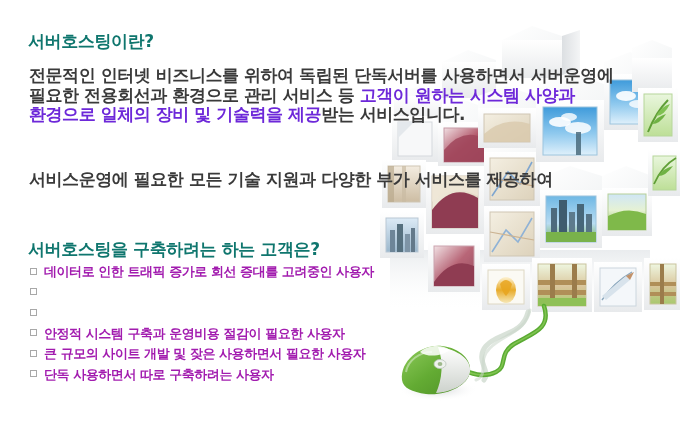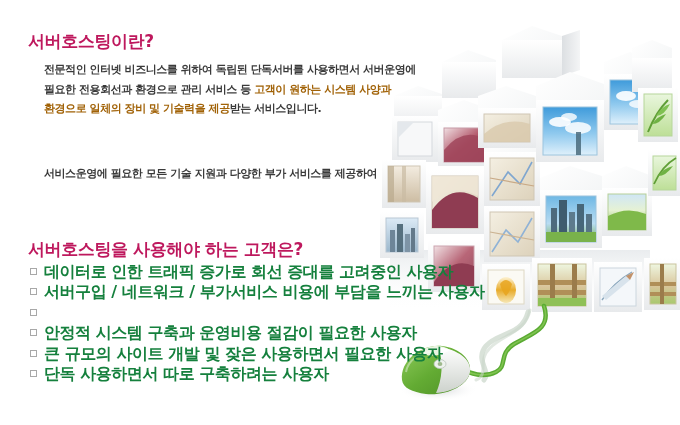--- a/index.html
+++ b/index.html
@@ -22,44 +22,44 @@
   
   .content {
     position: absolute;
     left: 28px;
     top: 0;
     width: 440px;
     z-index: 5;
   }
 
   .heading {
-    color: #be185d;
+    color: #0f766e;
     font-size: 17px;
     font-weight: bold;
     letter-spacing: -0.4px;
     line-height: 1;
     white-space: nowrap;
   }
   #heading-1 { position: absolute; left: 0; top: 19px; }
   #heading-2 { position: absolute; left: 0; top: 227px; }
 
   .para {
     position: absolute;
-    left: 16px;
+    left: 1px;
     color: #3a3a3a;
-    font-size: 11px;
+    font-size: 17px;
     font-weight: bold;
     line-height: 19.5px;
     letter-spacing: -0.45px;
     white-space: nowrap;
   }
   #para-1 { top: 49px; }
   #para-2 { top: 133px; }
 
-  .hl { color: #a16207; margin-top: 48px; }
+  .hl { color: #6d28d9; margin-top: 48px; }
 
   
   #bullet-list {
     position: absolute;
     left: 2px;
     top: 262px;
     margin: 0;
     padding: 0;
     list-style: none;
   }
@@ -74,22 +74,22 @@
     width: 5px;
     height: 5px;
     border: 1px solid #a8a8a8;
     background: #ffffff;
     margin-right: 7px;
     flex: 0 0 auto;
     position: relative;
     top: -1px;
   }
   .bullet-text {
-    color: #15803d;
-    font-size: 16px;
+    color: #a21caf;
+    font-size: 13px;
     font-weight: bold;
     letter-spacing: -0.45px;
   }
 
   
   #illustration {
     position: absolute;
     right: 0;
     top: 0;
     width: 300px;
@@ -387,30 +387,29 @@
       <span>전문적인 인터넷 비즈니스를 위하여 독립된 단독서버를 사용하면서 서버운영에</span><br>
       <span>필요한 전용회선과 환경으로 관리 서비스 등 </span><span class="hl">고객이 원하는 시스템 사양과</span><br>
       <span class="hl">환경으로 일체의 장비 및 기술력을 제공</span><span>받는 서비스입니다.</span>
     </p>
 
     <p class="para" id="para-2">
       <br>
       <span>서비스운영에 필요한 모든 기술 지원과 다양한 부가 서비스를 제공하여</span><br>
     </p>
 
-    <h2 class="heading" id="heading-2">서버호스팅을 사용해야 하는 고객은?</h2>
+    <h2 class="heading" id="heading-2">서버호스팅을 구축하려는 하는 고객은?</h2>
 
     <ul id="bullet-list">
       <li>
         <span class="bullet-marker"></span>
         <span class="bullet-text">데이터로 인한 트래픽 증가로 회선 증대를 고려중인 사용자</span>
       </li>
       <li>
         <span class="bullet-marker"></span>
-        <span class="bullet-text">서버구입 / 네트워크 / 부가서비스 비용에 부담을 느끼는 사용자</span>
       </li>
       <li>
         <span class="bullet-marker"></span>
       </li>
       <li>
         <span class="bullet-marker"></span>
         <span class="bullet-text">안정적 시스템 구축과 운영비용 절감이 필요한 사용자</span>
       </li>
       <li>
         <span class="bullet-marker"></span>

